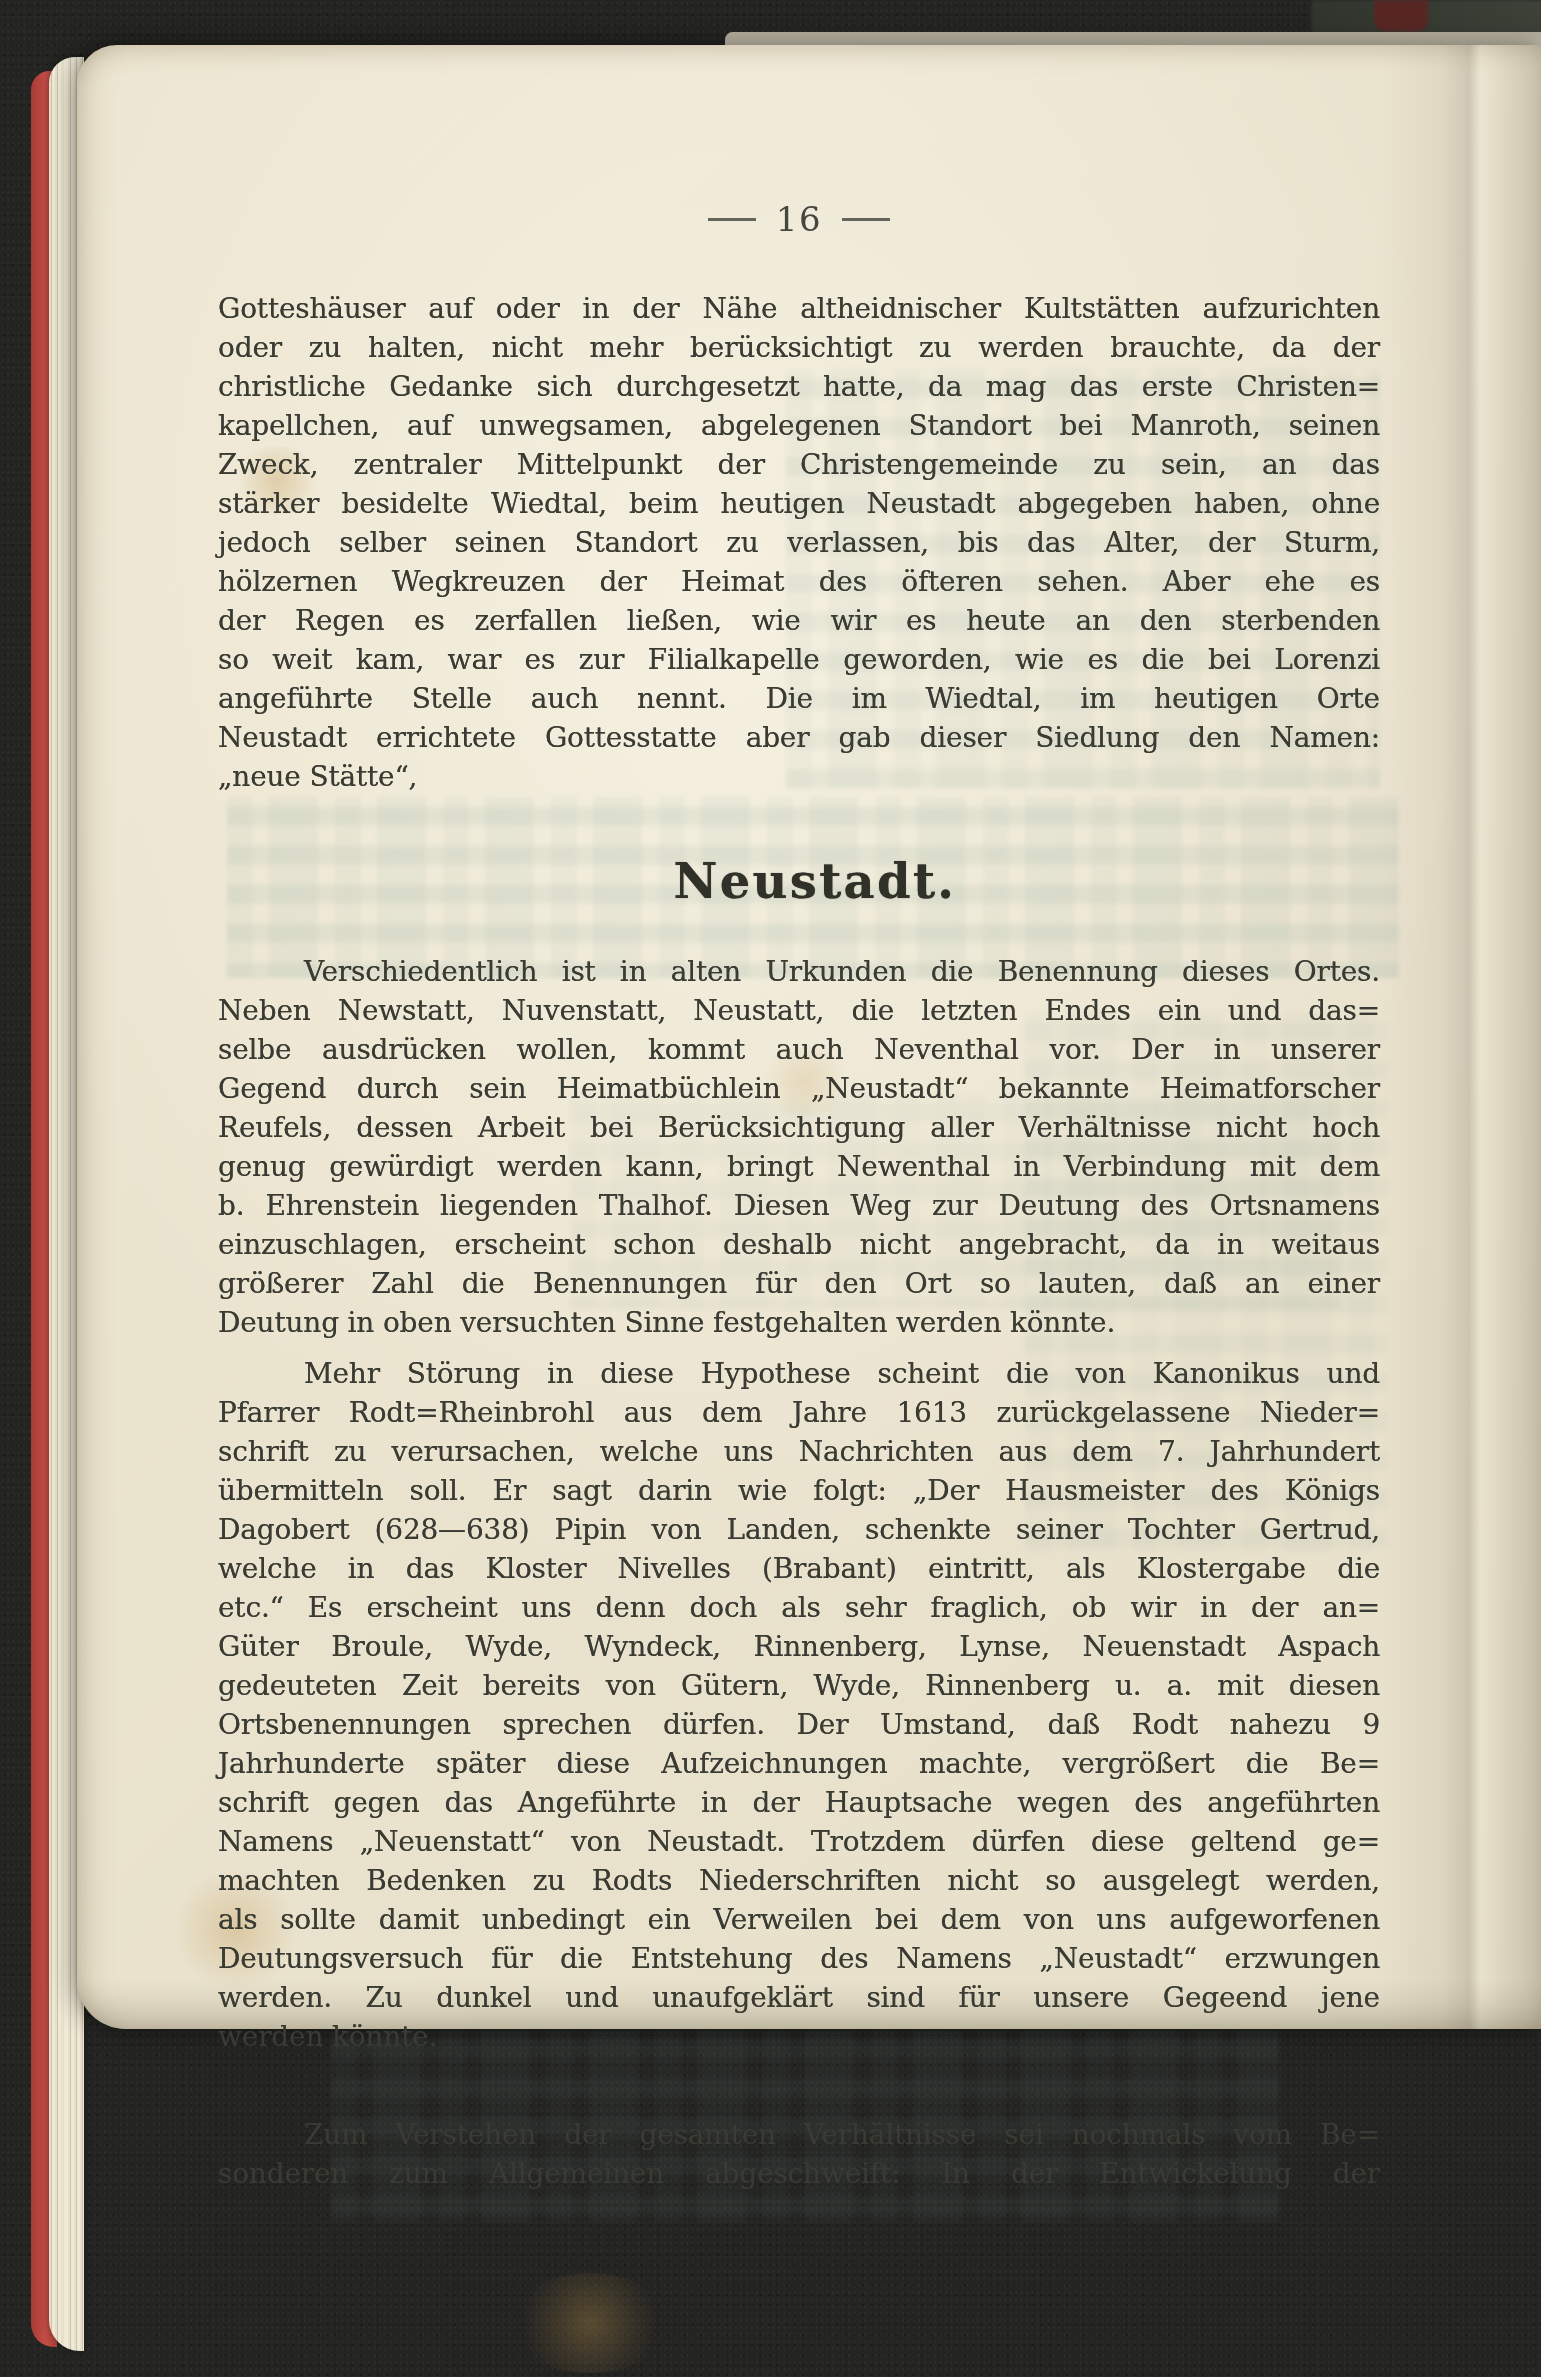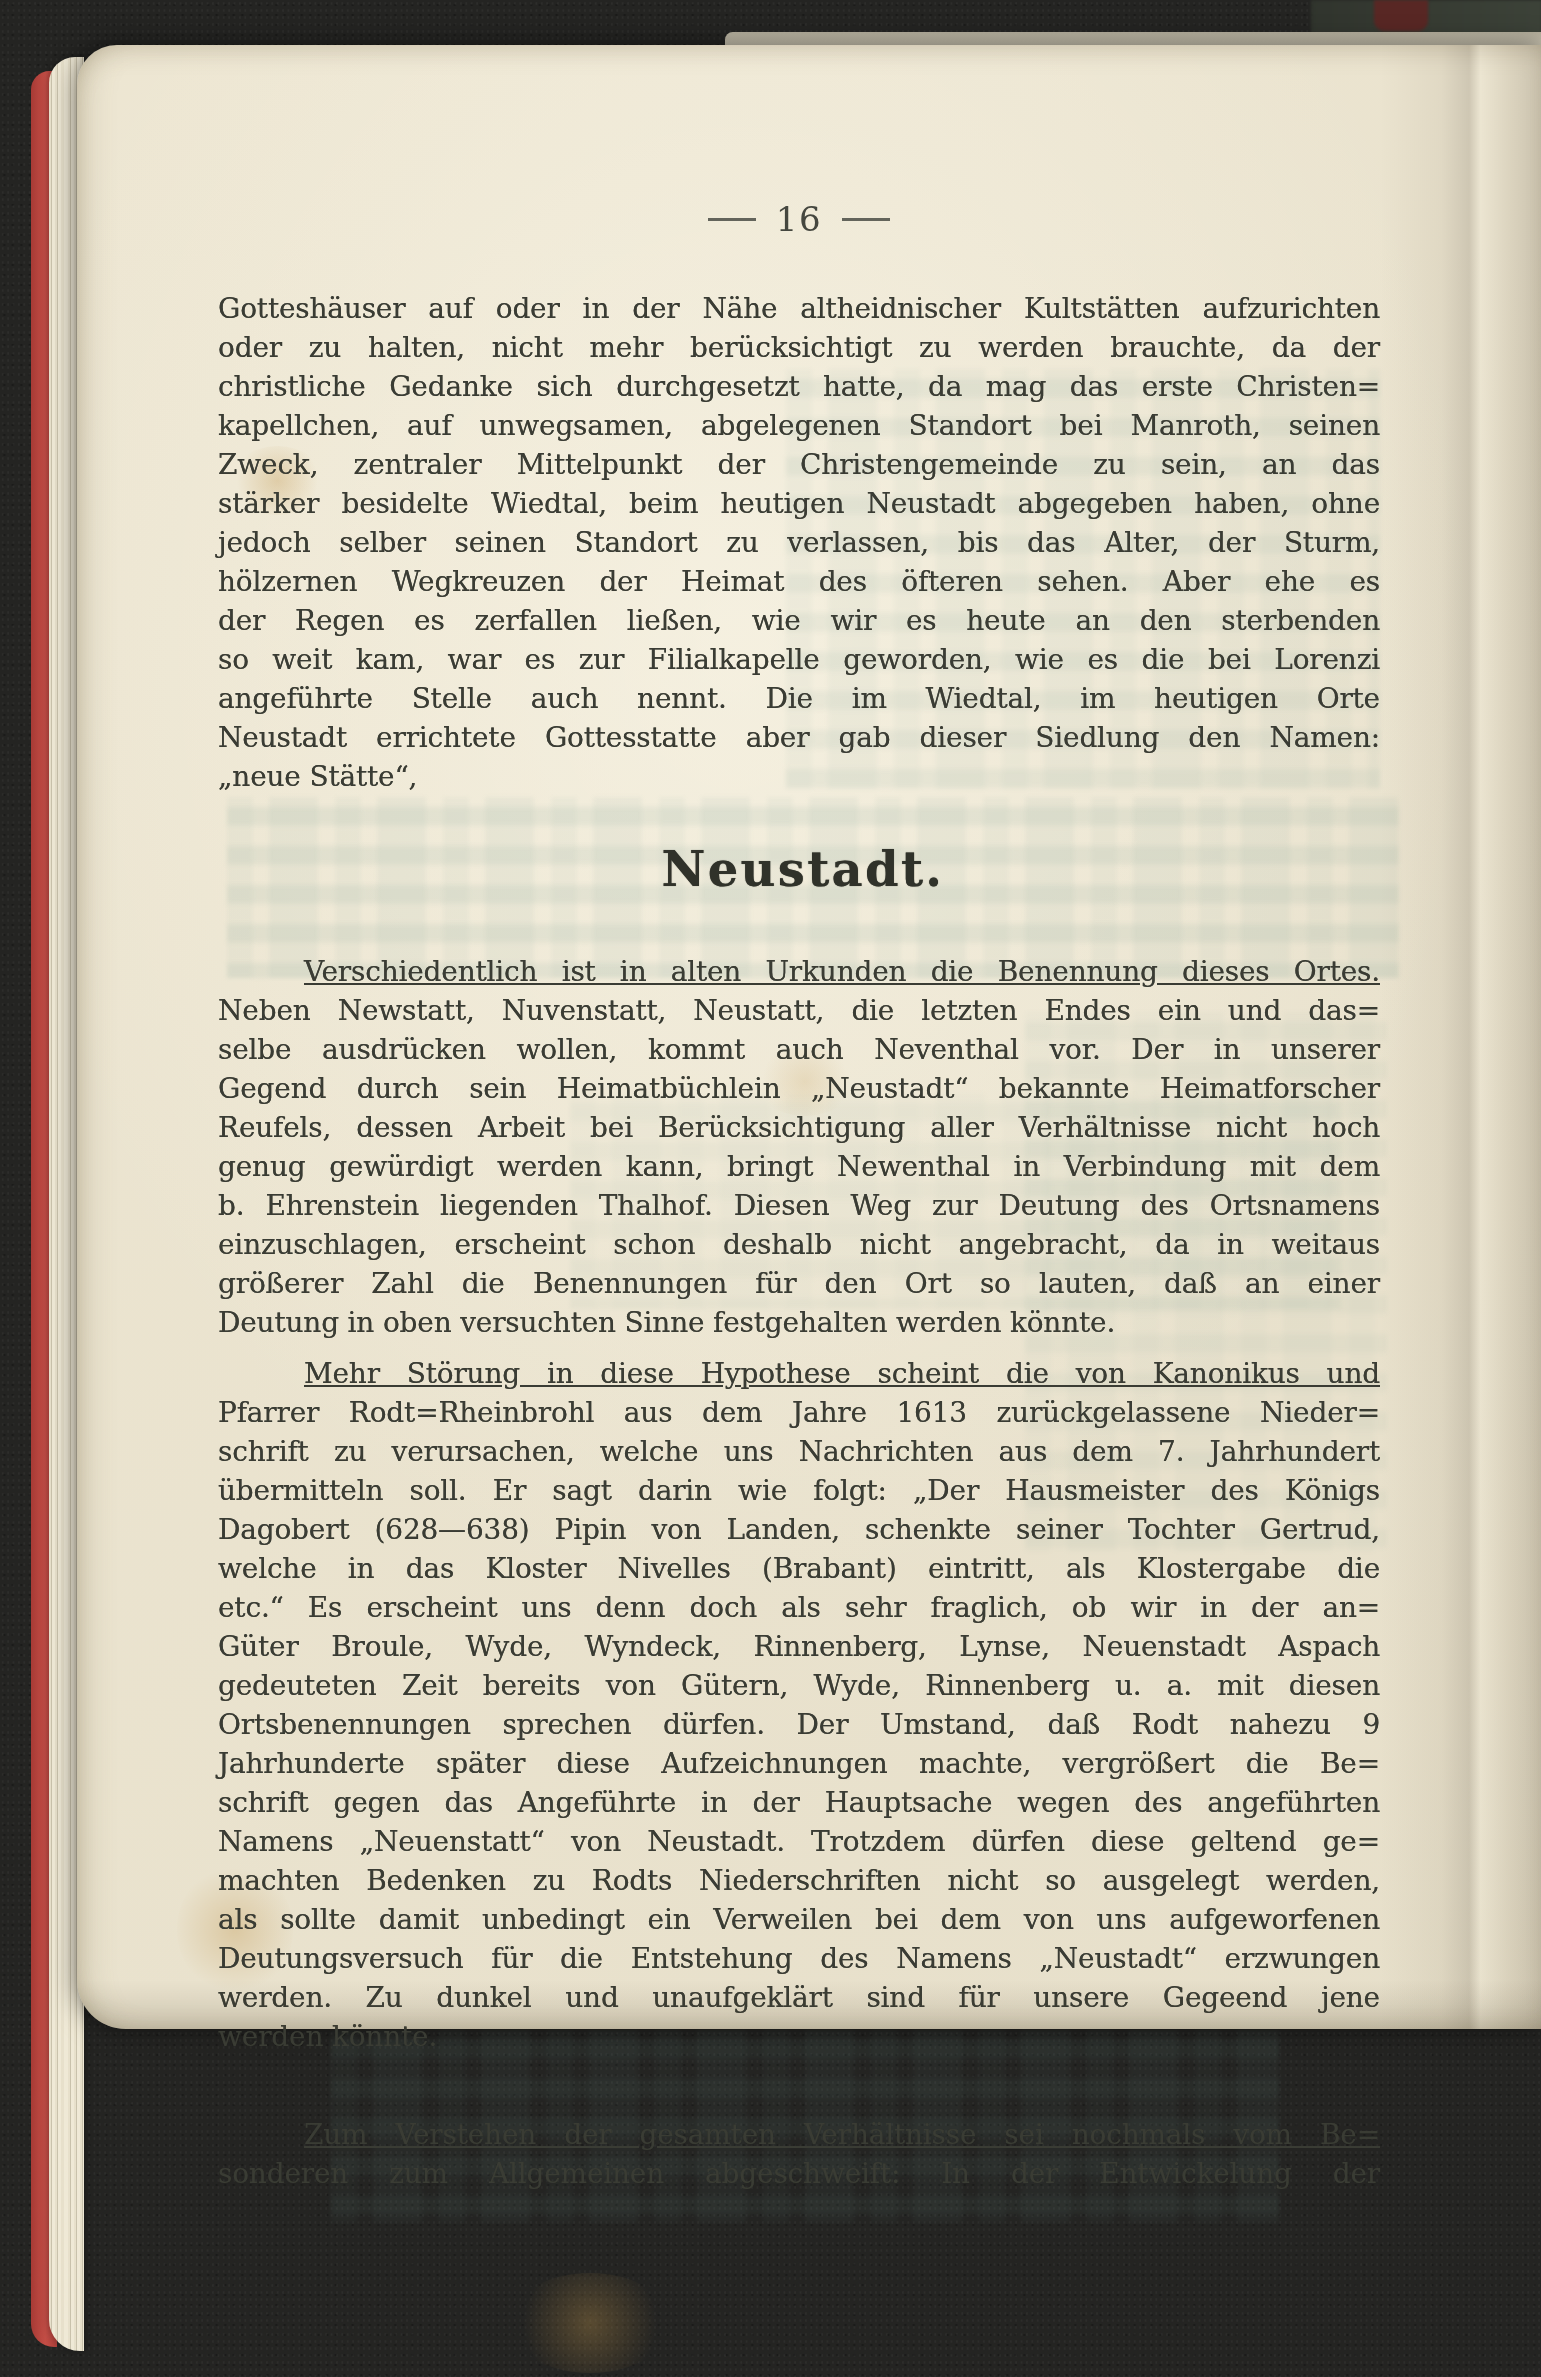--- a/index.html
+++ b/index.html
@@ -73,26 +73,26 @@
   .text-column{position:absolute;left:141px;top:0;width:1162px;height:100%;color:#3a3c34;}
   .pagenum{position:absolute;left:0;top:154px;width:100%;text-align:center;
     font-size:34px;color:#45473f;letter-spacing:1.5px;}
   .pagenum .bar{display:inline-block;width:48px;height:3.1px;background:#4a4c44;
     vertical-align:middle;margin:0 20px 4.6px 20px;opacity:.85;}
   .para{position:absolute;left:0;width:1162px;
     font-size:28px;letter-spacing:-0.2px;
     text-shadow:0 0 0.5px rgba(46,48,40,.75);}
   .para .line{height:39px;line-height:39px;text-align:justify;text-align-last:justify;}
   .para .line.last{text-align-last:left;}
-  .para .line.indent{text-indent:86px;text-decoration:underline;}
+  .para .line.indent{text-indent:86px;}
   .p0{top:244px;}
   .p1{top:907px;}
   .p2{top:1309px;}
   .p3{top:2070px;}
-  .heading{position:absolute;left:0;top:792px;width:100%;margin:4px;
+  .heading{position:absolute;left:0;top:792px;width:100%;margin:16px;
     font-size:48px;font-weight:bold;letter-spacing:2.3px;text-align:center;
     color:#30322a;text-shadow:0 0 0.8px rgba(40,42,34,.8);}
 </style>
 </head>
 <body>
 
 <div class="scan">
   <div class="top-debris"></div>
   <div class="top-debris-red"></div>
   <div class="under-page"></div>

